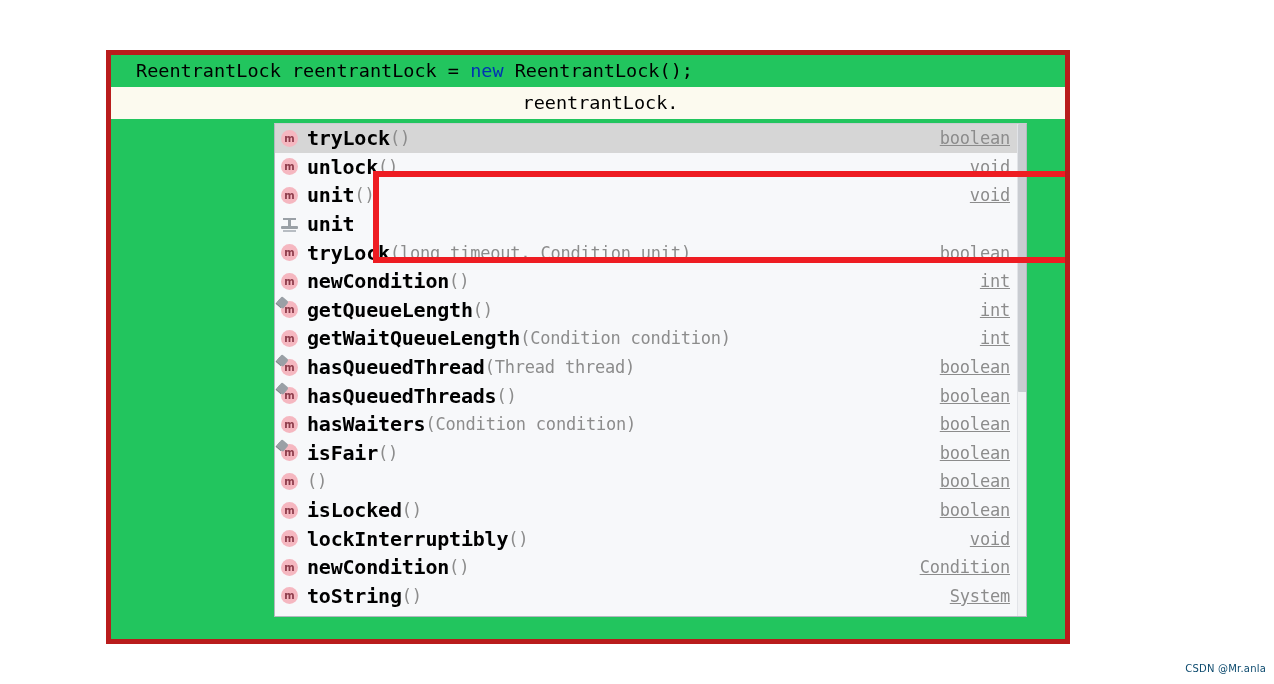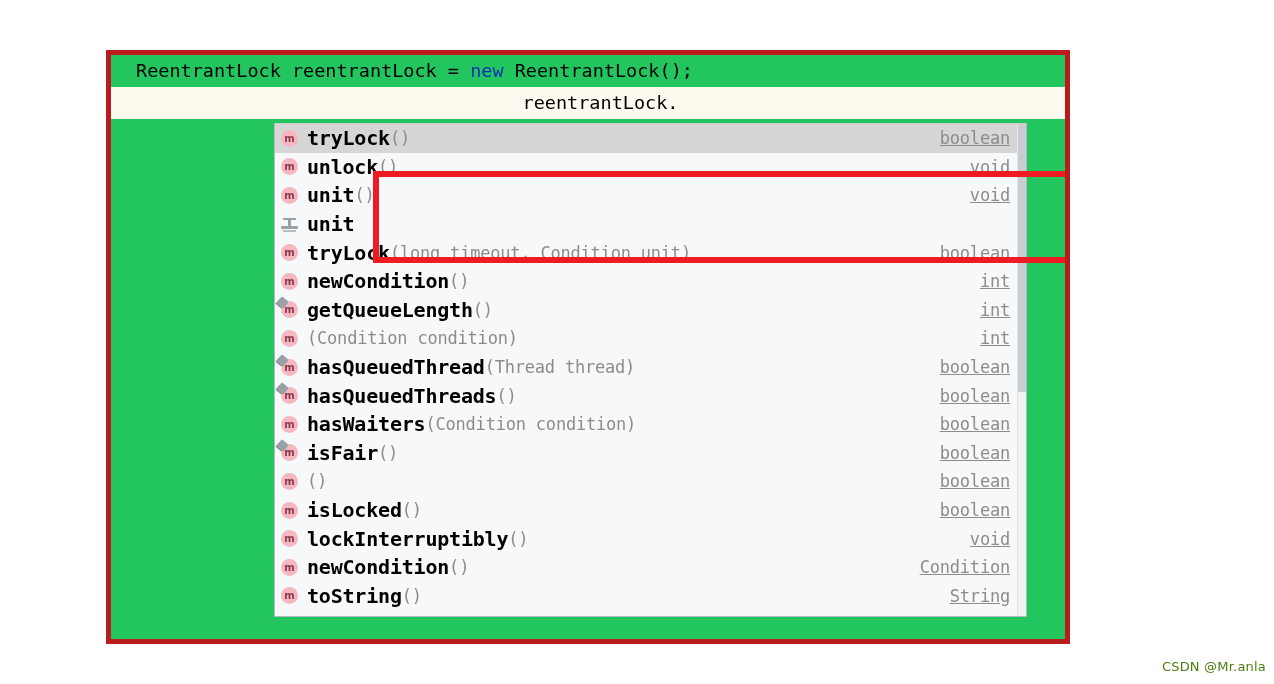--- a/index.html
+++ b/index.html
@@ -180,22 +180,22 @@
     border: 6px solid #ee1c22;
     z-index: 20;
     pointer-events: none;
   }
 
   
   #watermark {
     position: absolute;
     right: 8px; bottom: 10px;
     font-family: "DejaVu Sans", "Liberation Sans", sans-serif;
-    font-size: 13px;
-    color: #4d7c0f;
+    font-size: 10px;
+    color: #0c4a6e;
     letter-spacing: 0.2px;
   }
 </style>
 </head>
 <body>
 
 <div id="screen">
 
   <div id="editor-frame">
 
@@ -253,20 +253,21 @@
           </div>
           <div class="cp-row">
             <span class="icon-method has-badge">m</span>
             <span class="cp-name">getQueueLength</span>
             <span class="cp-params">()</span>
             <span class="cp-spacer"></span>
             <span class="cp-type">int</span>
           </div>
           <div class="cp-row">
             <span class="icon-method">m</span>
+            <span class="cp-name">getWaitQueueLength</span>
             <span class="cp-params">(Condition condition)</span>
             <span class="cp-spacer"></span>
             <span class="cp-type">int</span>
           </div>
           <div class="cp-row">
             <span class="icon-method has-badge">m</span>
             <span class="cp-name">hasQueuedThread</span>
             <span class="cp-params">(Thread thread)</span>
             <span class="cp-spacer"></span>
             <span class="cp-type">boolean</span>
@@ -317,21 +318,21 @@
             <span class="cp-name">newCondition</span>
             <span class="cp-params">()</span>
             <span class="cp-spacer"></span>
             <span class="cp-type">Condition</span>
           </div>
           <div class="cp-row">
             <span class="icon-method">m</span>
             <span class="cp-name">toString</span>
             <span class="cp-params">()</span>
             <span class="cp-spacer"></span>
-            <span class="cp-type">String</span>
+            <span class="cp-type">System</span>
           </div>
         </div>
       <div id="popup-scroll-track">
         <div id="popup-scroll-thumb"></div>
       </div>
     </div>
 
     <div id="red-highlight" style="border-color: rgb(238, 28, 34);"></div>
 
   </div>

